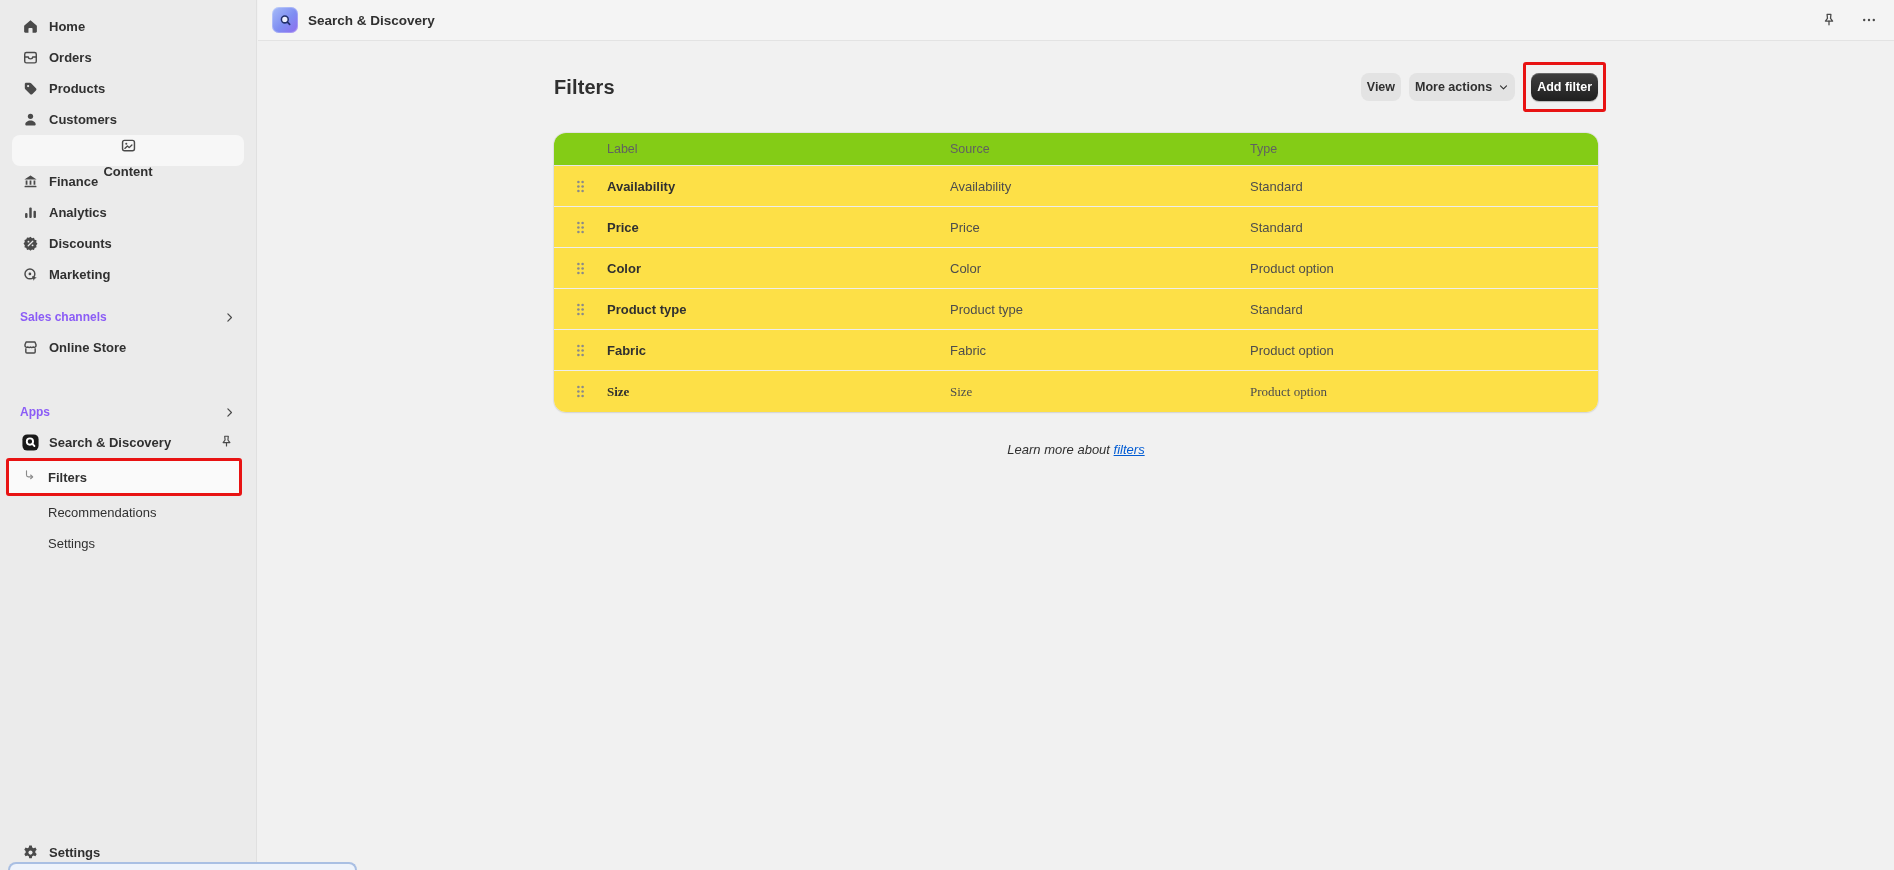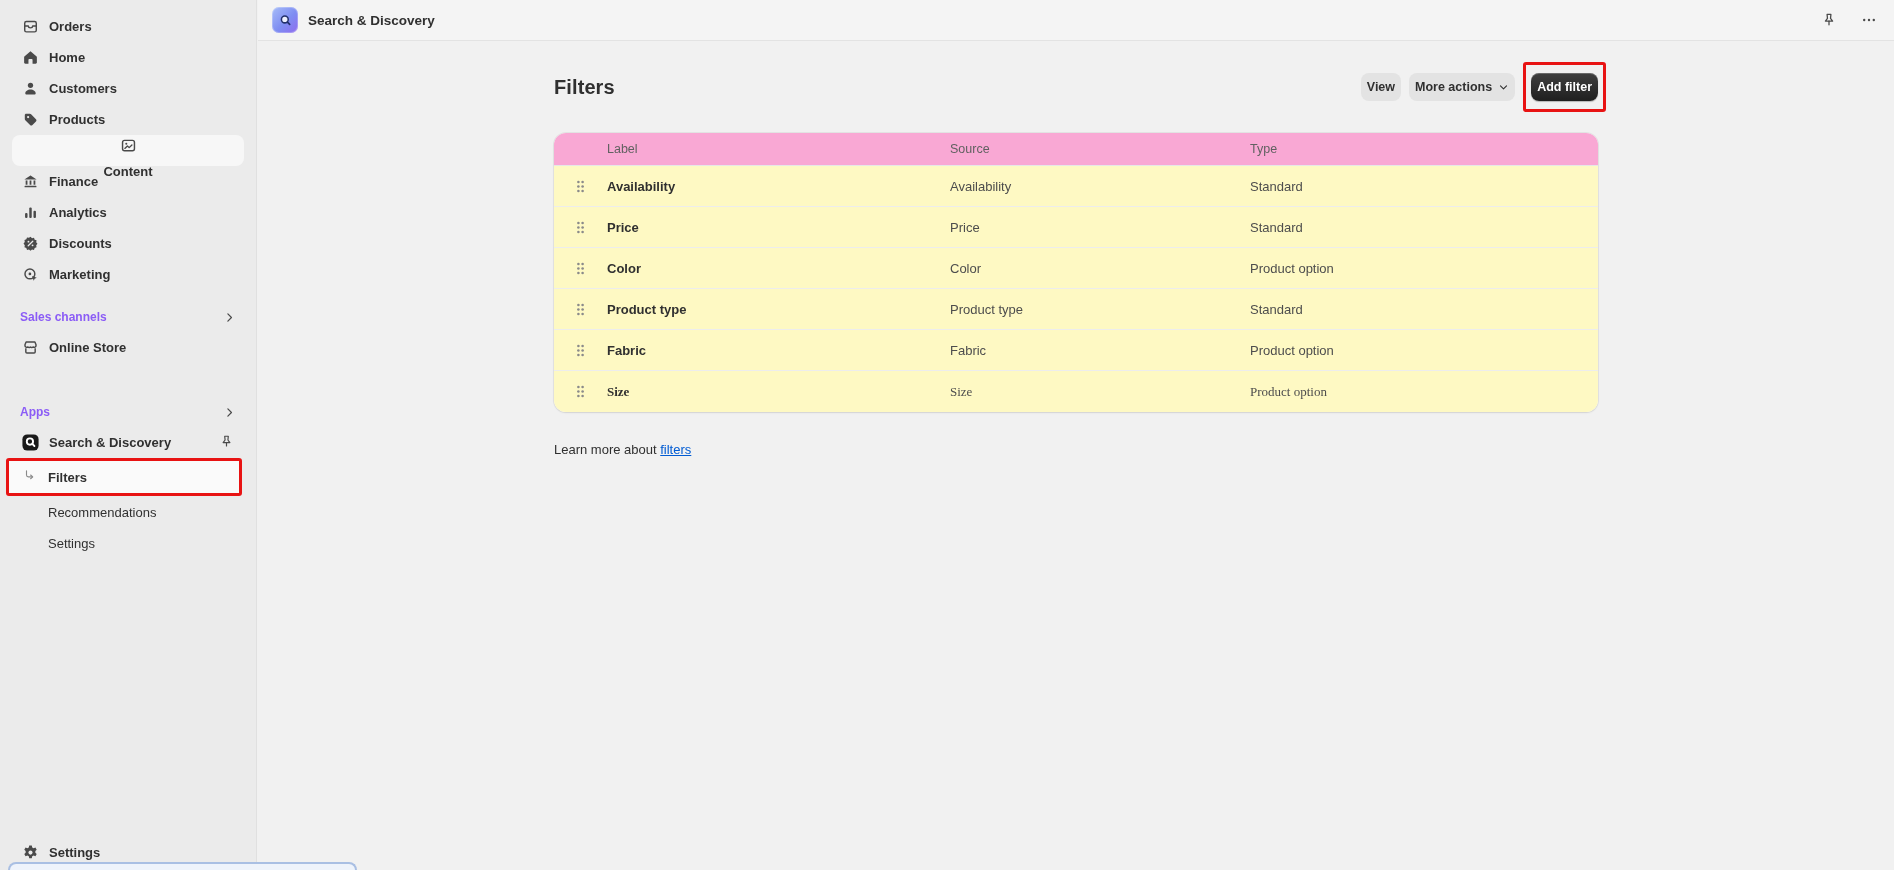--- a/index.html
+++ b/index.html
@@ -80,81 +80,81 @@
   }
   .red-box-btn { border:3px solid #e81313; border-radius:3px; padding:8px 5px; margin-right:-8px; }
   
   .card {
     margin-top:20px; background:#fff; border-radius:12px;
     box-shadow:0 0 0 1px rgba(0,0,0,.05), 0 1px 2px rgba(0,0,0,.08);
     overflow:hidden;
   }
   .trow { display:grid; grid-template-columns:53px 343px 300px 1fr; align-items:center; }
   .thead {
-    height:33px; background:#f9a8d4; border-bottom:1px solid #e7e7e7;
+    height:33px; background:#84cc16; border-bottom:1px solid #e7e7e7;
     font-size:12.5px; font-weight:500; color:#616161;
   }
-  .tbody-row { height:41px; border-bottom:1px solid #ededed; background:#fef9c3; }
+  .tbody-row { height:41px; border-bottom:1px solid #ededed; background:#fde047; }
   .tbody-row:last-child { border-bottom:none;font-family:Liberation Serif, serif; }
   .cell-handle { display:flex; justify-content:center; color:#8a8a8a; cursor:grab; }
   .cell-label { font-size:13px; font-weight:650; color:#303030; }
   .cell-val { font-size:13px; font-weight:400; color:#4d4d4d; }
   
-  .learn-more { margin-top:30px; text-align:left; font-size:13px; color:#303030; }
+  .learn-more { margin-top:30px; text-align:center; font-size:13px; color:#303030;font-style:italic; }
   .learn-more a { color:#005bd3; text-decoration:underline; cursor:pointer; }
   
   .popup-edge {
     position:absolute; left:8px; bottom:0; width:349px; height:8px;
     background:#eef3fb; border:2px solid #a9bfe3; border-bottom:none;
     border-radius:9px 9px 0 0; z-index:50;
   }
   svg { display:block; }
 </style>
 </head>
 <body>
 
 <nav class="sidebar">
 
   <div class="nav-item">
     <span class="nicon">
       <svg width="17" height="17" viewBox="0 0 20 20">
+          <path fill="currentColor" d="M10 2.6 2.8 8.8a.9.9 0 0 0-.3.7V16c0 .8.6 1.4 1.4 1.4h3.7v-4.7c0-.5.4-.9.9-.9h3c.5 0 .9.4.9.9v4.7h3.7c.8 0 1.4-.6 1.4-1.4V9.5a.9.9 0 0 0-.3-.7L10 2.6z"></path>
+        </svg>
+    </span>
+    <span>Home</span>
+  </div>
+
+  <div class="nav-item">
+    <span class="nicon">
+      <svg width="17" height="17" viewBox="0 0 20 20">
           <path fill="none" stroke="currentColor" stroke-width="1.7" d="M3.2 6.2c0-1.1.9-2 2-2h9.6c1.1 0 2 .9 2 2v8.1c0 1.1-.9 2-2 2H5.2c-1.1 0-2-.9-2-2V6.2z"></path>
           <path fill="none" stroke="currentColor" stroke-width="1.7" d="M3.4 9.3h3.8c.2 1.3 1.4 2.3 2.8 2.3s2.6-1 2.8-2.3h3.8"></path>
         </svg>
     </span>
     <span>Orders</span>
   </div>
 
   <div class="nav-item">
     <span class="nicon">
       <svg width="17" height="17" viewBox="0 0 20 20">
-          <path fill="currentColor" d="M10 2.6 2.8 8.8a.9.9 0 0 0-.3.7V16c0 .8.6 1.4 1.4 1.4h3.7v-4.7c0-.5.4-.9.9-.9h3c.5 0 .9.4.9.9v4.7h3.7c.8 0 1.4-.6 1.4-1.4V9.5a.9.9 0 0 0-.3-.7L10 2.6z"></path>
-        </svg>
-    </span>
-    <span>Home</span>
+          <path fill="currentColor" d="M3.3 4.8c0-.8.7-1.5 1.5-1.5h4.5c.5 0 1 .2 1.4.6l5.7 5.7c.8.8.8 2 0 2.8l-4.1 4.1c-.8.8-2 .8-2.8 0L3.9 10.8a2 2 0 0 1-.6-1.4V4.8z"></path>
+          <circle cx="7.2" cy="7.2" r="1.3" fill="#ebebeb"></circle>
+        </svg>
+    </span>
+    <span>Products</span>
   </div>
 
   <div class="nav-item">
     <span class="nicon">
       <svg width="17" height="17" viewBox="0 0 20 20">
           <circle cx="10" cy="6.3" r="3.1" fill="currentColor"></circle>
           <path fill="currentColor" d="M10 11.3c3.4 0 6.1 2 6.1 4.6 0 .9-.7 1.1-1.5 1.1h-9.2c-.8 0-1.5-.2-1.5-1.1 0-2.6 2.7-4.6 6.1-4.6z"></path>
         </svg>
     </span>
     <span>Customers</span>
-  </div>
-
-  <div class="nav-item">
-    <span class="nicon">
-      <svg width="17" height="17" viewBox="0 0 20 20">
-          <path fill="currentColor" d="M3.3 4.8c0-.8.7-1.5 1.5-1.5h4.5c.5 0 1 .2 1.4.6l5.7 5.7c.8.8.8 2 0 2.8l-4.1 4.1c-.8.8-2 .8-2.8 0L3.9 10.8a2 2 0 0 1-.6-1.4V4.8z"></path>
-          <circle cx="7.2" cy="7.2" r="1.3" fill="#ebebeb"></circle>
-        </svg>
-    </span>
-    <span>Products</span>
   </div>
 
   <div class="nav-item active">
     <span class="nicon">
       <svg width="17" height="17" viewBox="0 0 20 20">
           <rect x="3" y="4" width="14" height="12.2" rx="2.4" fill="none" stroke="currentColor" stroke-width="1.7"></rect>
           <circle cx="7.4" cy="8" r="1.2" fill="currentColor"></circle>
           <path d="M5.7 13.4l3-2.9 2.1 2 3.2-3.1" fill="none" stroke="currentColor" stroke-width="1.6" stroke-linecap="round" stroke-linejoin="round"></path>
         </svg>
     </span>

